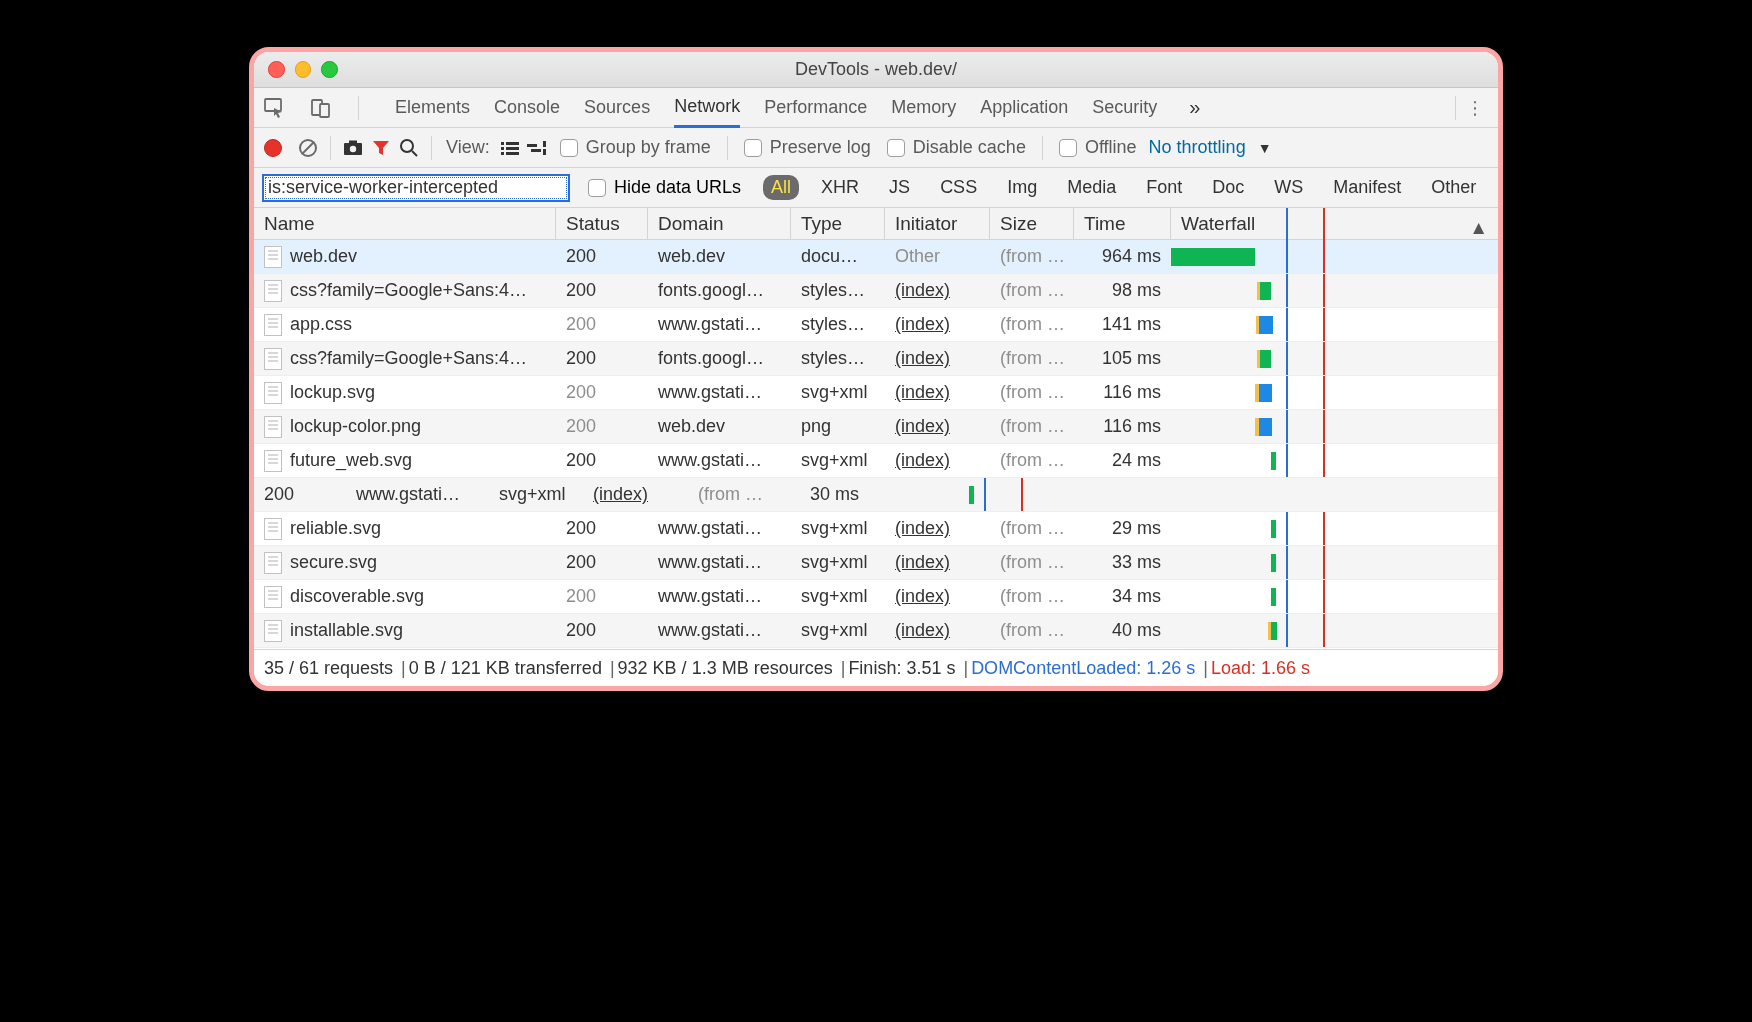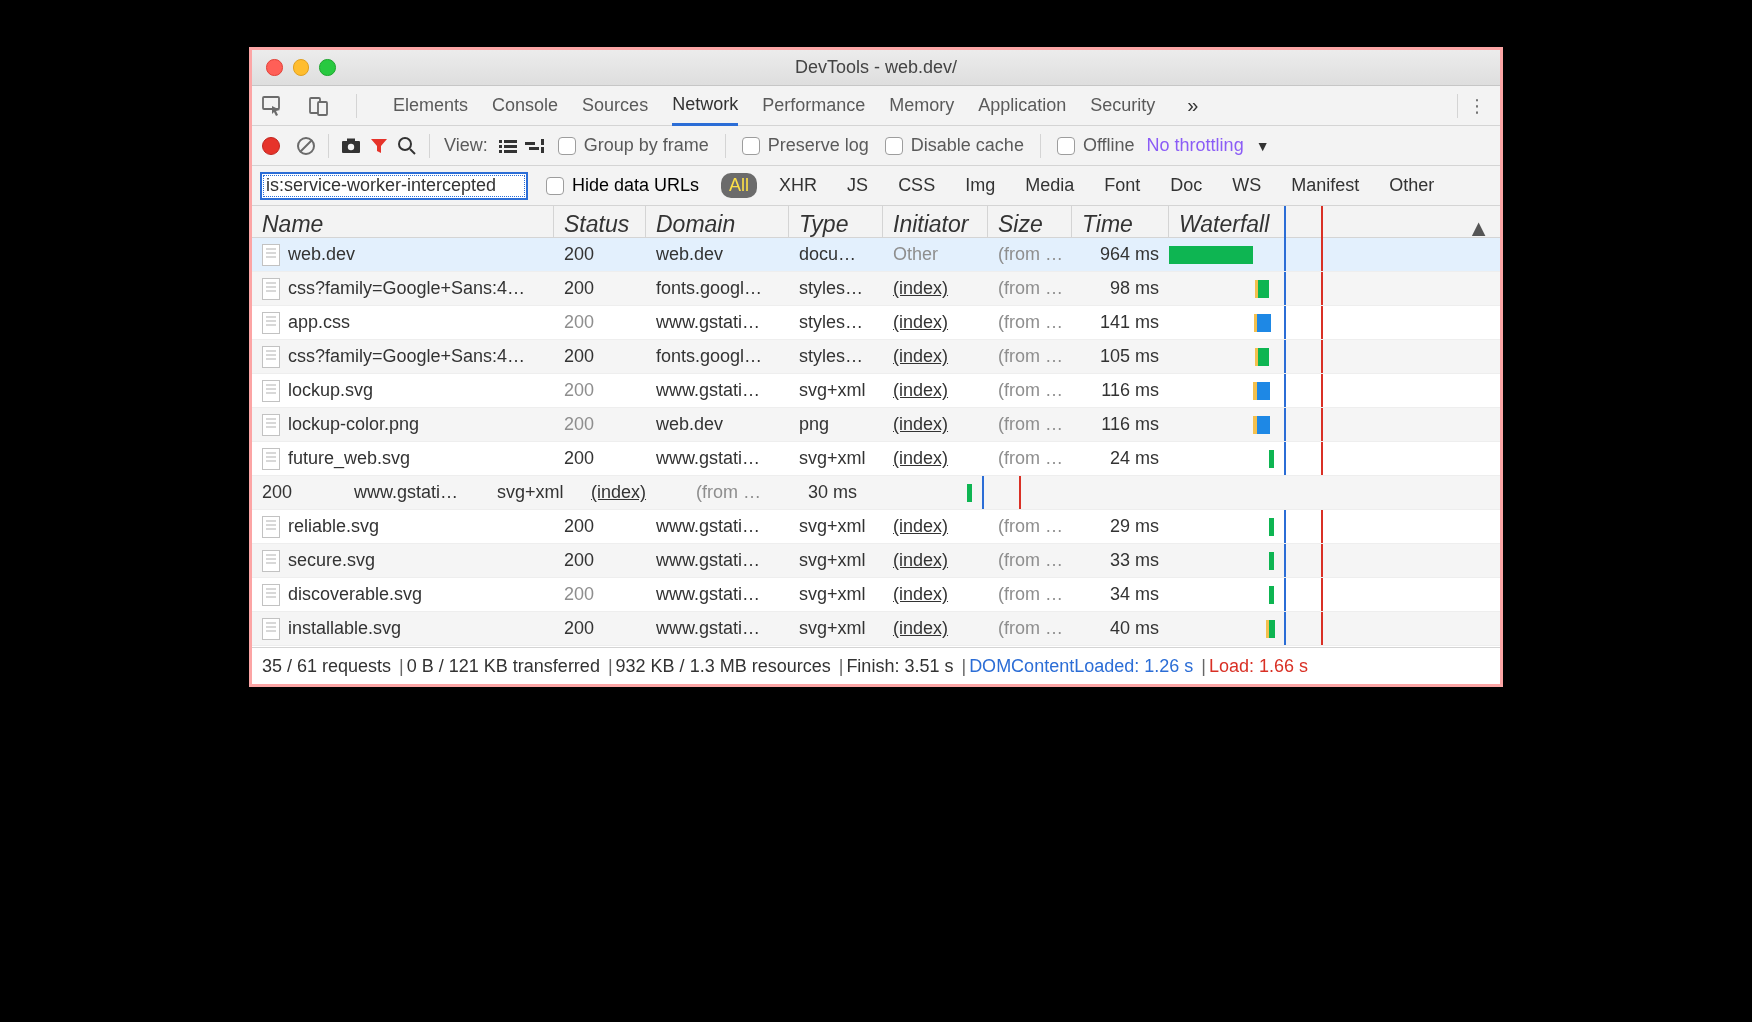--- a/index.html
+++ b/index.html
@@ -15,23 +15,23 @@
 }
 .frame {
   width: 1254px;
   margin-top: 47px;
   display: flex;
   flex-direction: column;
   filter: drop-shadow(0 15px 40px rgba(0,0,0,0.5));
 }
 .window {
   background: #fff;
-  border-radius: 0;
+  border-radius: 20px;
   overflow: hidden;
-  border: 3px solid #fca5a5;
+  border: 5px solid #fca5a5;
 }
 
 .titlebar {
   height: 36px;
   background: linear-gradient(#ececec,#dedede);
   border-bottom: 1px solid #c6c6c6;
   display: flex;
   align-items: center;
   position: relative;
 }
@@ -87,61 +87,60 @@
   gap: 0;
   color:#5a5a5a;
 }
 .ntoolbar .rec { width:18px; height:18px; border-radius:50%; background:#e6332a; border:1px solid #c02620; margin-right:12px; cursor:pointer;}
 .ntoolbar .btn { width:28px; height:28px; display:flex; align-items:center; justify-content:center; color:#6b6b6b; cursor:pointer;}
 .ntoolbar .vsep { width:1px; height:24px; background:#d4d4d4; margin:0 8px;}
 .ntoolbar .label { color:#5a5a5a; margin:0 6px;}
 .check { display:flex; align-items:center; gap:8px; margin:0 8px; cursor:pointer;}
 .check .box { width:18px; height:18px; border:1px solid #9d9d9d; border-radius:4px; background:#fff;}
 .funnel { color:#e6332a !important;}
-.throttle { margin-left:4px; color:#8b5cf6;}
+.throttle { margin-left:4px; color:#0369a1;}
 .arrowdown { margin-left:12px; color:#333; font-size:14px;}
 
 .filterbar {
   height: 40px;
   background: #f3f3f3;
   border-bottom: 1px solid #d4d4d4;
   display: flex;
   align-items: center;
   padding: 0 8px;
   gap: 10px;
 }
 .filterinput {
   border: 2px solid #2b6dd6;
   outline: 1px dotted #2b6dd6;
   outline-offset: -4px;
   height: 28px;
   padding: 0 4px;
   font-size: 18px;
   color:#333;
-  width: 268px;
+  width: 308px;
 }
 .pill {
   padding: 2px 8px;
   border-radius: 10px;
   cursor:pointer;
   color:#333;
 }
 .pill.active { background:#6b6b6b; color:#fde047;}
 .filters { display:flex; gap:14px; align-items:center; margin-left:4px;}
 
 .tablewrap { height: 442px; overflow:hidden; display:flex; flex-direction:column; border-bottom:1px solid #d4d4d4;}
 .thead {
   display:flex;
   background:#f3f3f3;
   border-bottom:1px solid #d4d4d4;
   height:32px;
-  align-items:flex-start;
+  align-items:center;
   color:#333;
-  font-size:23px;
-  font-style:italic;
+  font-size:19px;
 }
 .th {
   border-right:1px solid #d4d4d4;
   padding:5px 10px;
   display:flex;
   align-items:center;
   cursor:pointer;
   overflow:hidden;
 }
 .th:last-child { border-right:none; position:relative;}

